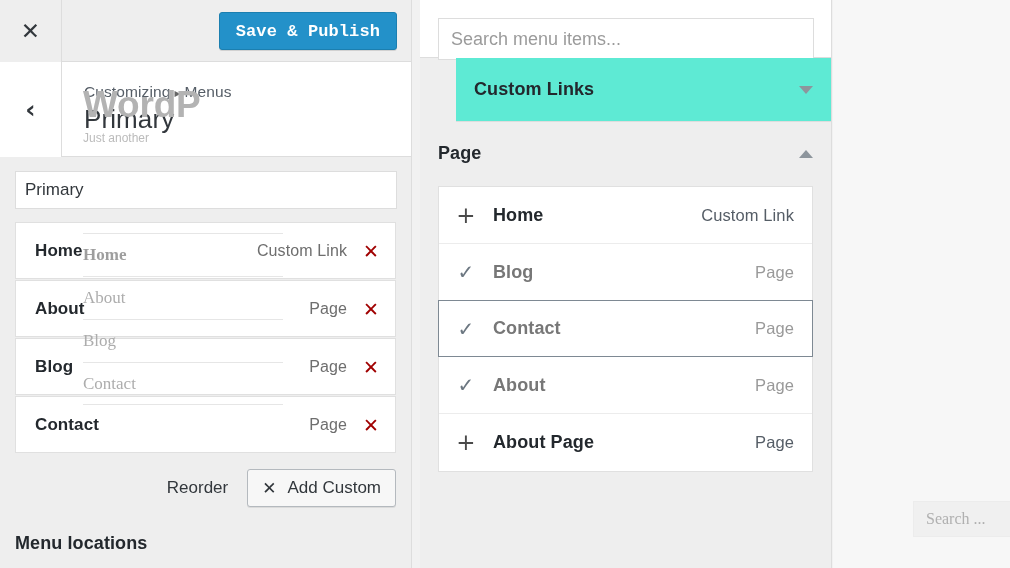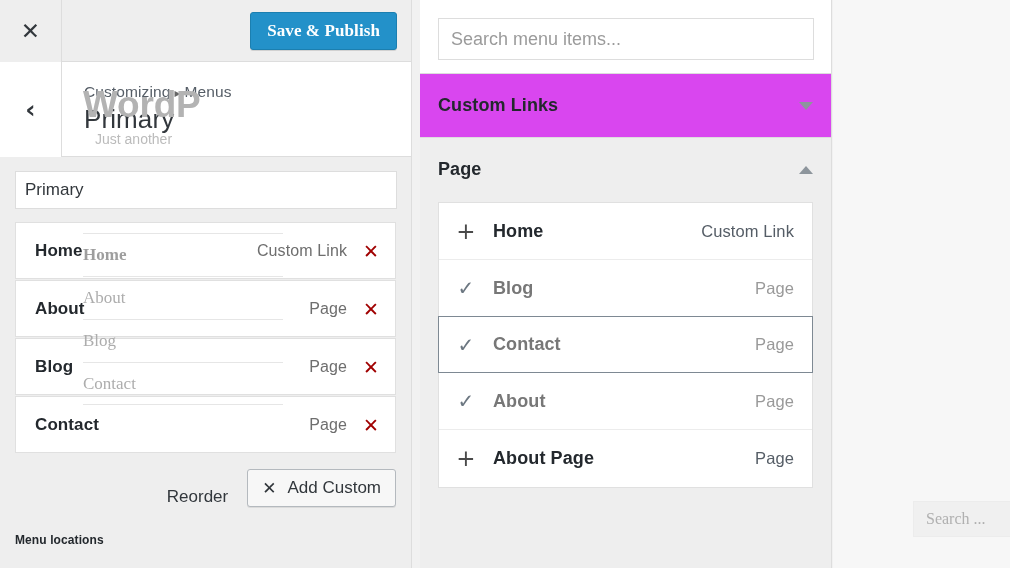--- a/index.html
+++ b/index.html
@@ -63,21 +63,21 @@
     background: #2391c9;
     border: 1px solid #1b7fb0;
     border-radius: 3px;
     color: #ffffff;
     font-size: 17px;
     font-weight: bold;
     letter-spacing: .1px;
     cursor: pointer;
     box-shadow: 0 1px 0 rgba(0,0,0,.12);
     display: flex; align-items: center;
-    font-family: Liberation Serif, serif;
+    font-family: Liberation Mono, monospace;
   }
 
   .cust-subheader {
     position: relative;
     height: 95px;
     background: #ffffff;
     border-bottom: 1px solid #dddddd;
   }
   .back-btn {
     position: absolute;
@@ -163,21 +163,21 @@
     color: #a00000;
     font-size: 19px;
     font-weight: bold;
     font-family: "DejaVu Sans", sans-serif;
     cursor: pointer;
   }
 
   .menu-actions {
     margin-top: 16px;
     display: flex;
-    align-items: flex-end;
+    align-items: center;
     justify-content: flex-end;
     height: 38px;
   }
   .reorder-link {
     font-size: 17px;
     color: #32373c;
     margin-right: 19px;
     cursor: pointer;
     text-decoration: none;
   }
@@ -196,39 +196,39 @@
   }
   .add-items-x {
     font-size: 17px;
     font-weight: bold;
     margin-right: 11px;
     font-family: "DejaVu Sans", sans-serif;
   }
 
   .menu-locations-heading {
     margin-top: 26px;
-    font-size: 12px;
+    font-size: 18px;
     font-weight: bold;
     color: #23282d;
     letter-spacing: .1px;
   }
 
   
   .available-panel {
     position: absolute;
     left: 420px; top: 0;
     width: 412px;
     height: 568px;
     background: #eeeeee;
     border-right: 1px solid #dddddd;
     overflow: hidden;
   }
 
   .search-wrap {
-    height: 74px;
+    height: 58px;
     background: #ffffff;
     border-bottom: 1px solid #dddddd;
     padding: 18px;
   }
   .search-input {
     display: block;
     width: 376px;
     height: 42px;
     padding: 0 12px;
     border: 1px solid #dddddd;
@@ -243,21 +243,21 @@
   .accordion-section { }
   .accordion-header {
     position: relative;
     height: 64px;
     display: flex;
     align-items: center;
     padding: 0 18px;
     border-bottom: 1px solid #dddddd;
     cursor: pointer;
   }
-  .accordion-header.collapsed { background: #d946ef; }
+  .accordion-header.collapsed { background: #5eead4; margin-left: 36px; }
   .accordion-header.expanded  { background: #eeeeee; border-bottom-color: transparent; }
   .acc-title {
     font-size: 18px;
     font-weight: bold;
     color: #23282d;
     letter-spacing: .1px;
   }
   .acc-arrow {
     margin-left: auto;
     width: 0; height: 0;
@@ -327,25 +327,24 @@
     font-size: 37px;
     font-weight: bold;
     color: #b3b3b3;
     white-space: nowrap;
     letter-spacing: -.2px;
     font-family: "Liberation Sans", sans-serif;
   }
   .preview-tagline {
     position: absolute;
     left: 83px; top: 131px;
-    font-size: 14px;
+    font-size: 12px;
     color: #bbbbbb;
     white-space: nowrap;
     font-family: "Liberation Sans", sans-serif;
-    margin-left: 12px;
   }
   .preview-nav {
     position: absolute;
     left: 83px; top: 233px;
     width: 200px;
   }
   .preview-nav-item {
     height: 43px;
     display: flex;
     align-items: center;

